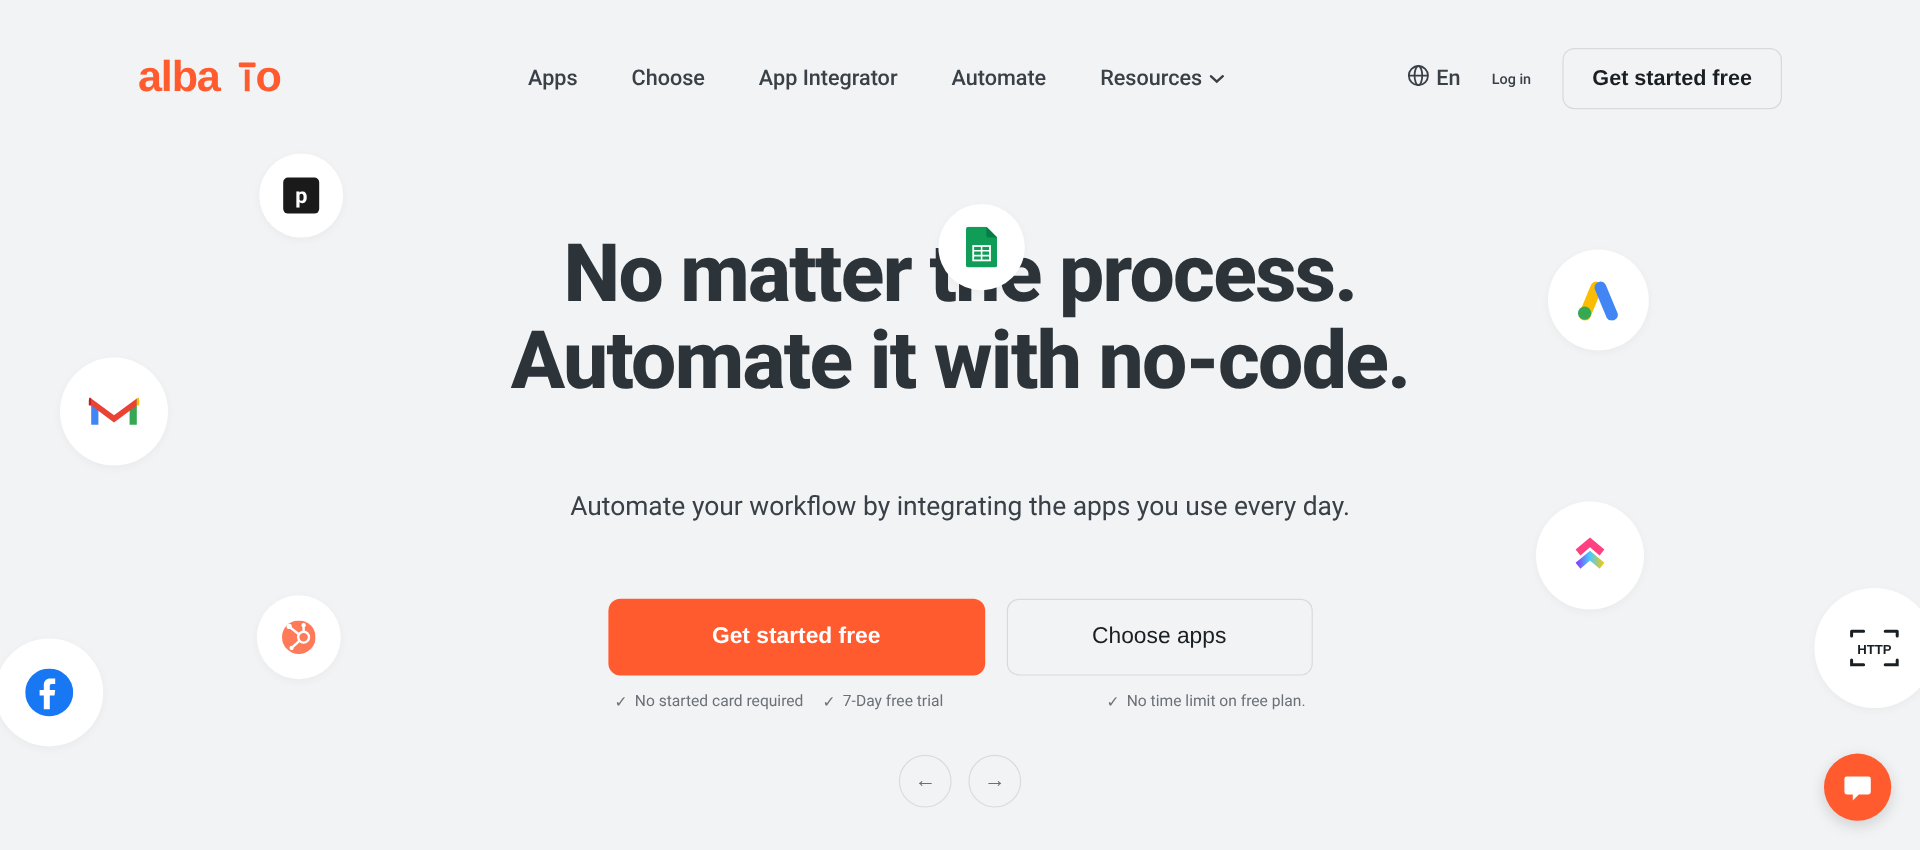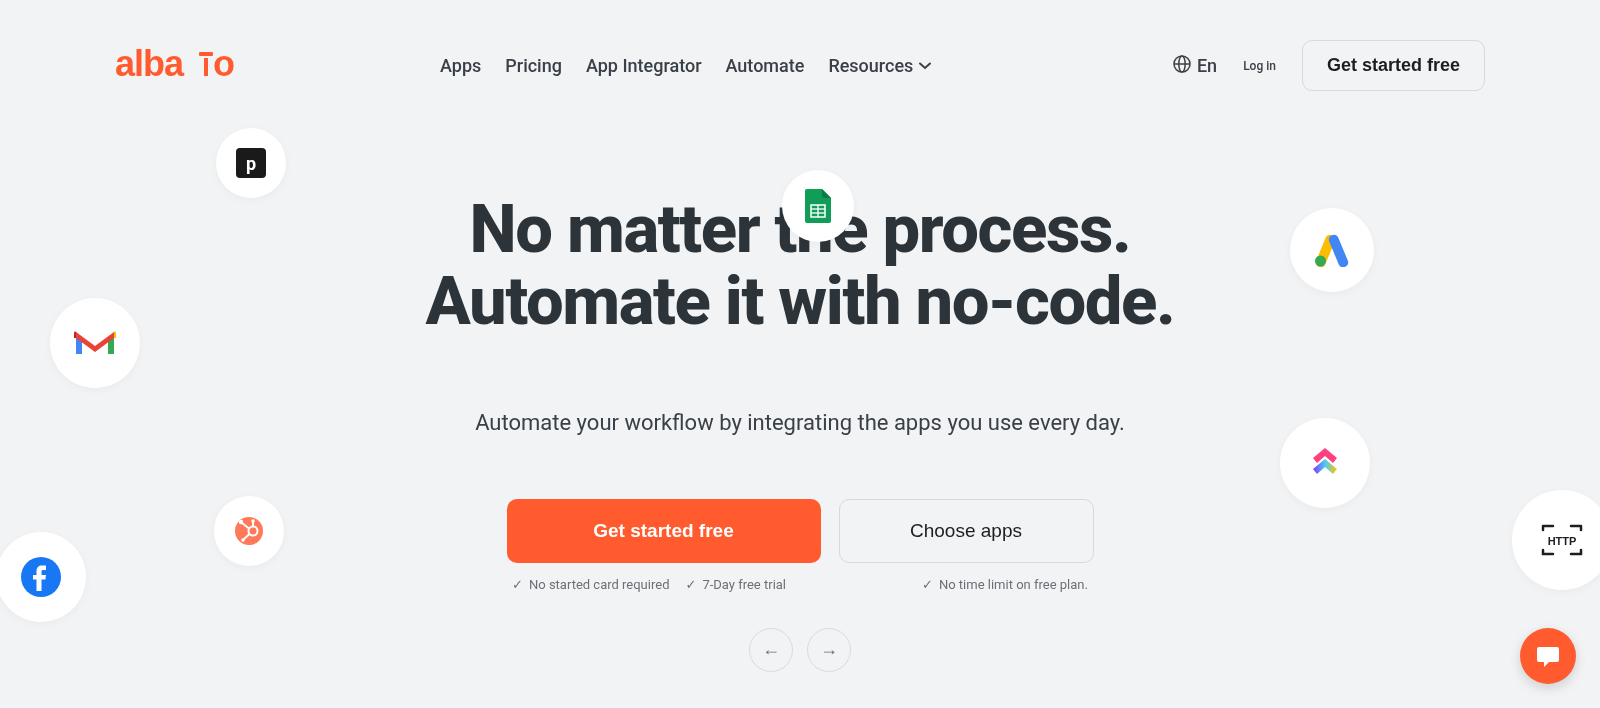--- a/index.html
+++ b/index.html
@@ -23,21 +23,21 @@
   font-size: 34px;
   font-weight: 700;
   color: #ff5b2e;
   letter-spacing: -0.5px;
   cursor: pointer;
   display: flex;
   align-items: center;
 }
 .nav {
   display: flex;
-  gap: 24px;
+  gap: 45px;
   margin-left: 60px;
 }
 .nav a {
   color: #3a4047;
   font-size: 18px;
   font-weight: 500;
   text-decoration: none;
   cursor: pointer;
   display: flex;
   align-items: center;
@@ -212,21 +212,21 @@
     <div class="logo">
       <svg width="165" height="36" viewBox="0 0 165 36">
         <text x="0" y="28" font-family="Arial" font-size="36" font-weight="700" fill="#ff5b2e" letter-spacing="-1">alba</text>
         <rect x="84" y="4" width="14" height="4" fill="#ff5b2e" rx="1"></rect>
         <rect x="89" y="10" width="4" height="18" fill="#ff5b2e"></rect>
         <text x="98" y="28" font-family="Arial" font-size="36" font-weight="700" fill="#ff5b2e">o</text>
       </svg>
     </div>
     <nav class="nav" style="margin-left:160px;">
       <a>Apps</a>
-      <a>Pricing</a>
+      <a>Choose</a>
       <a>App Integrator</a>
       <a>Automate</a>
       <a>
         <span>Resources</span>
         <span class="chev">
           <svg width="12" height="8" viewBox="0 0 12 8">
               <path d="M1 1.5 L6 6 L11 1.5" stroke="#3a4047" stroke-width="2" fill="none" stroke-linecap="round"></path>
             </svg>
         </span>
       </a>

